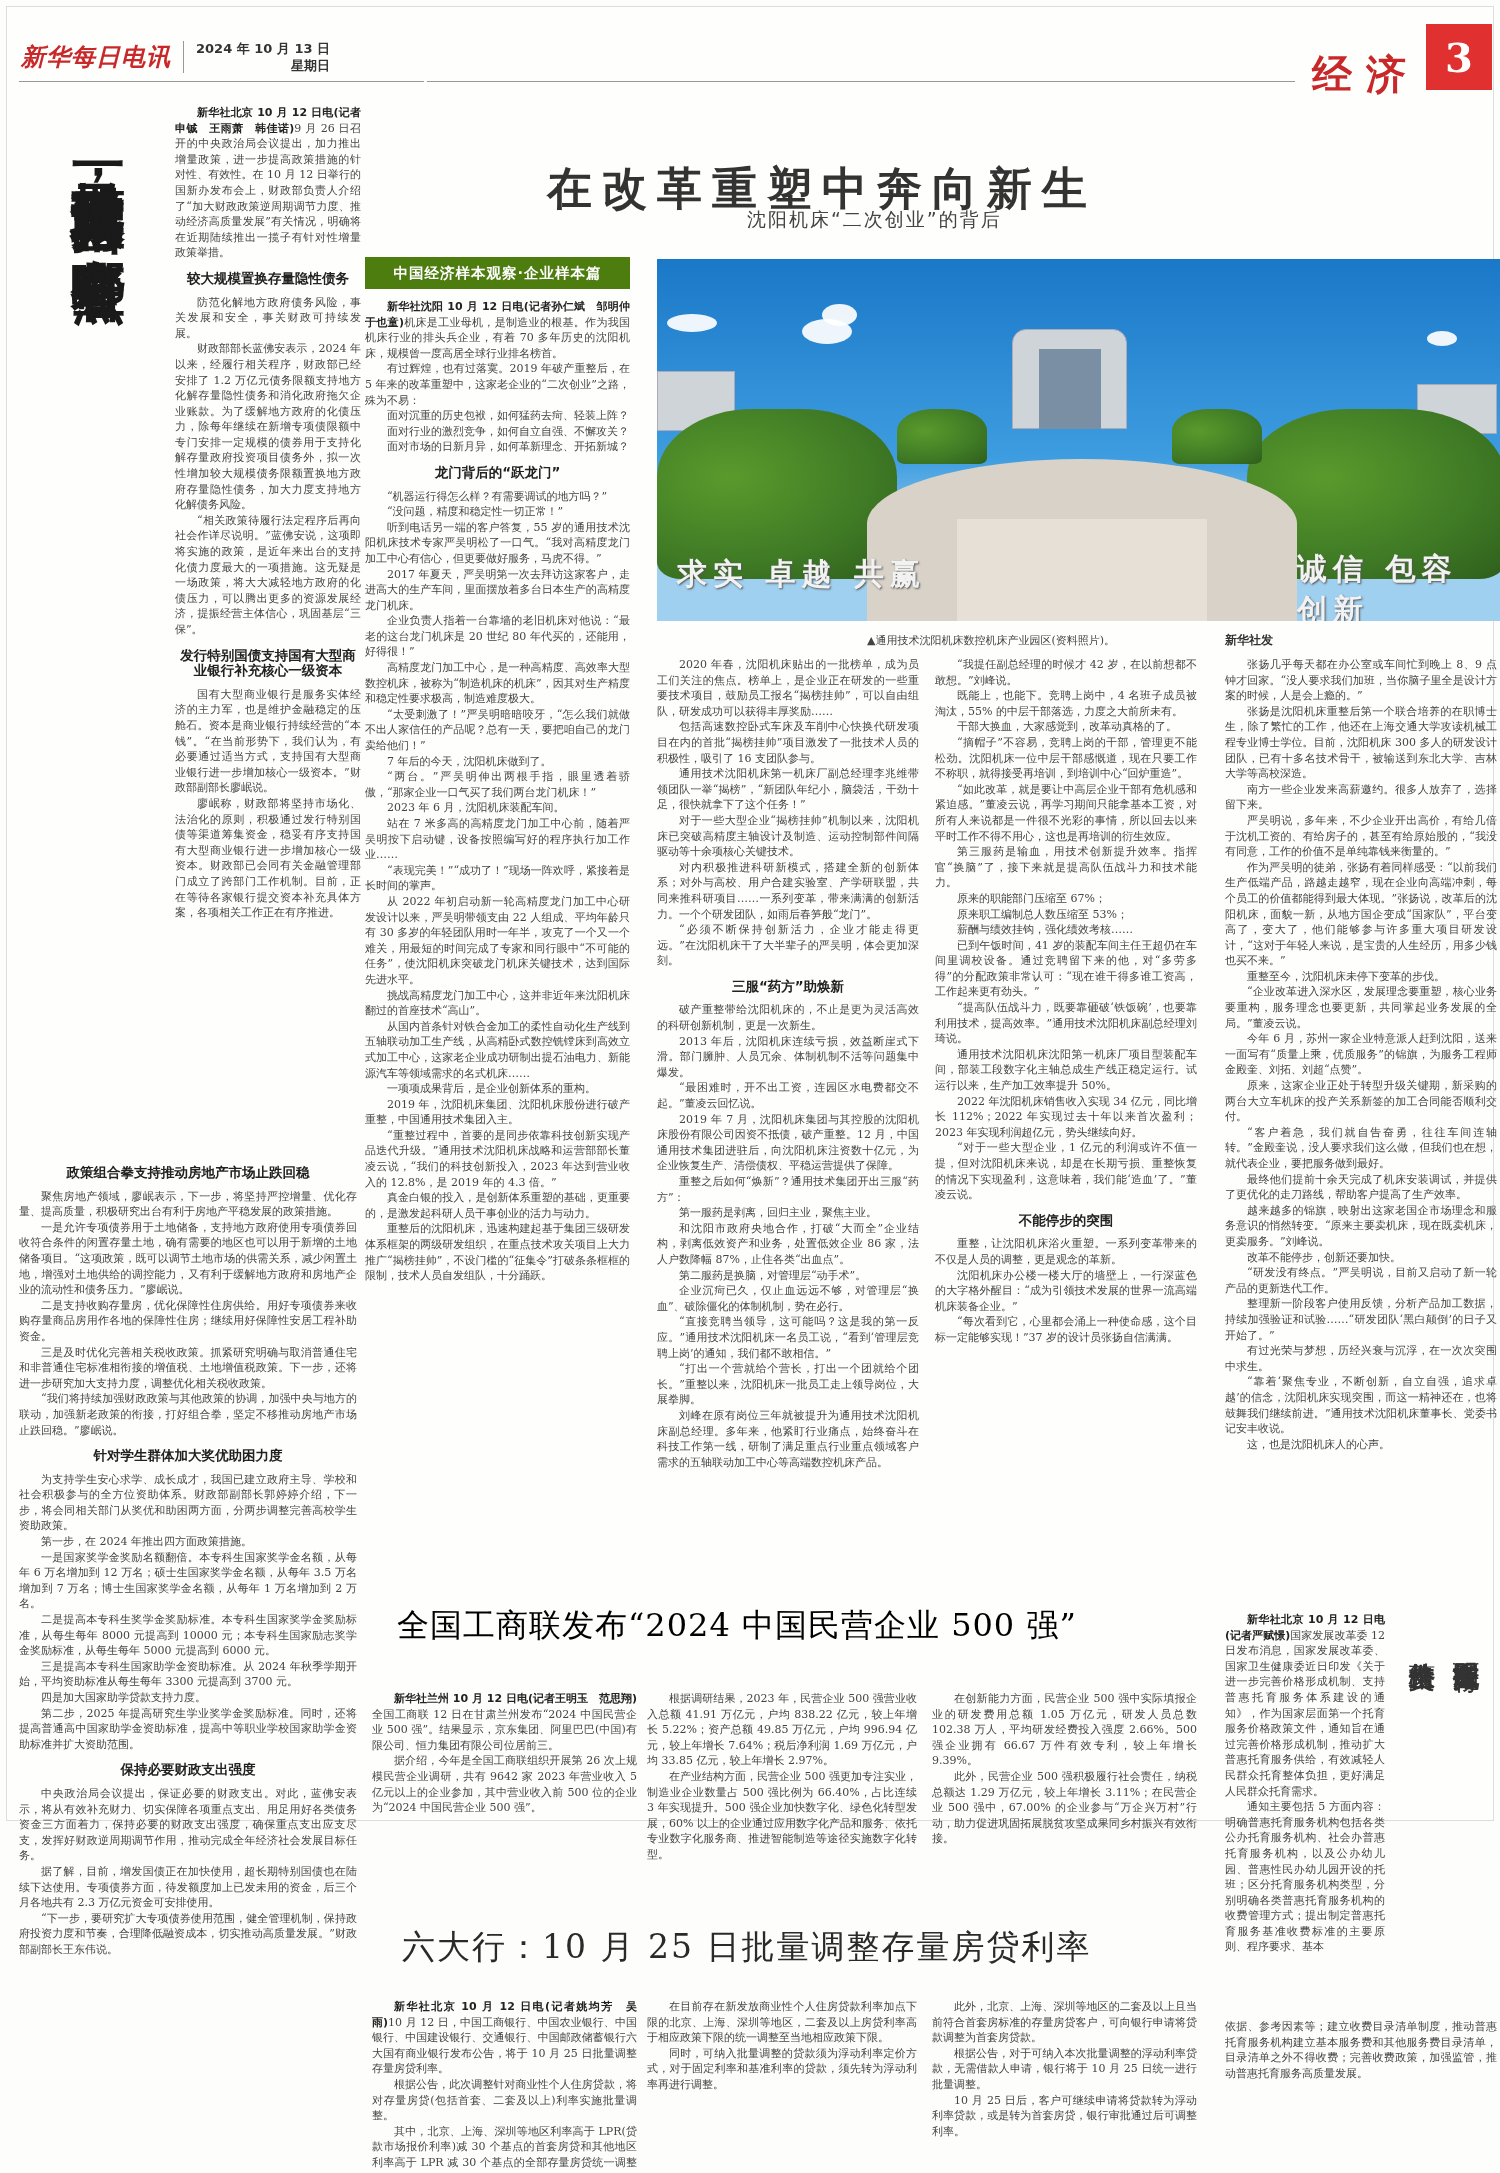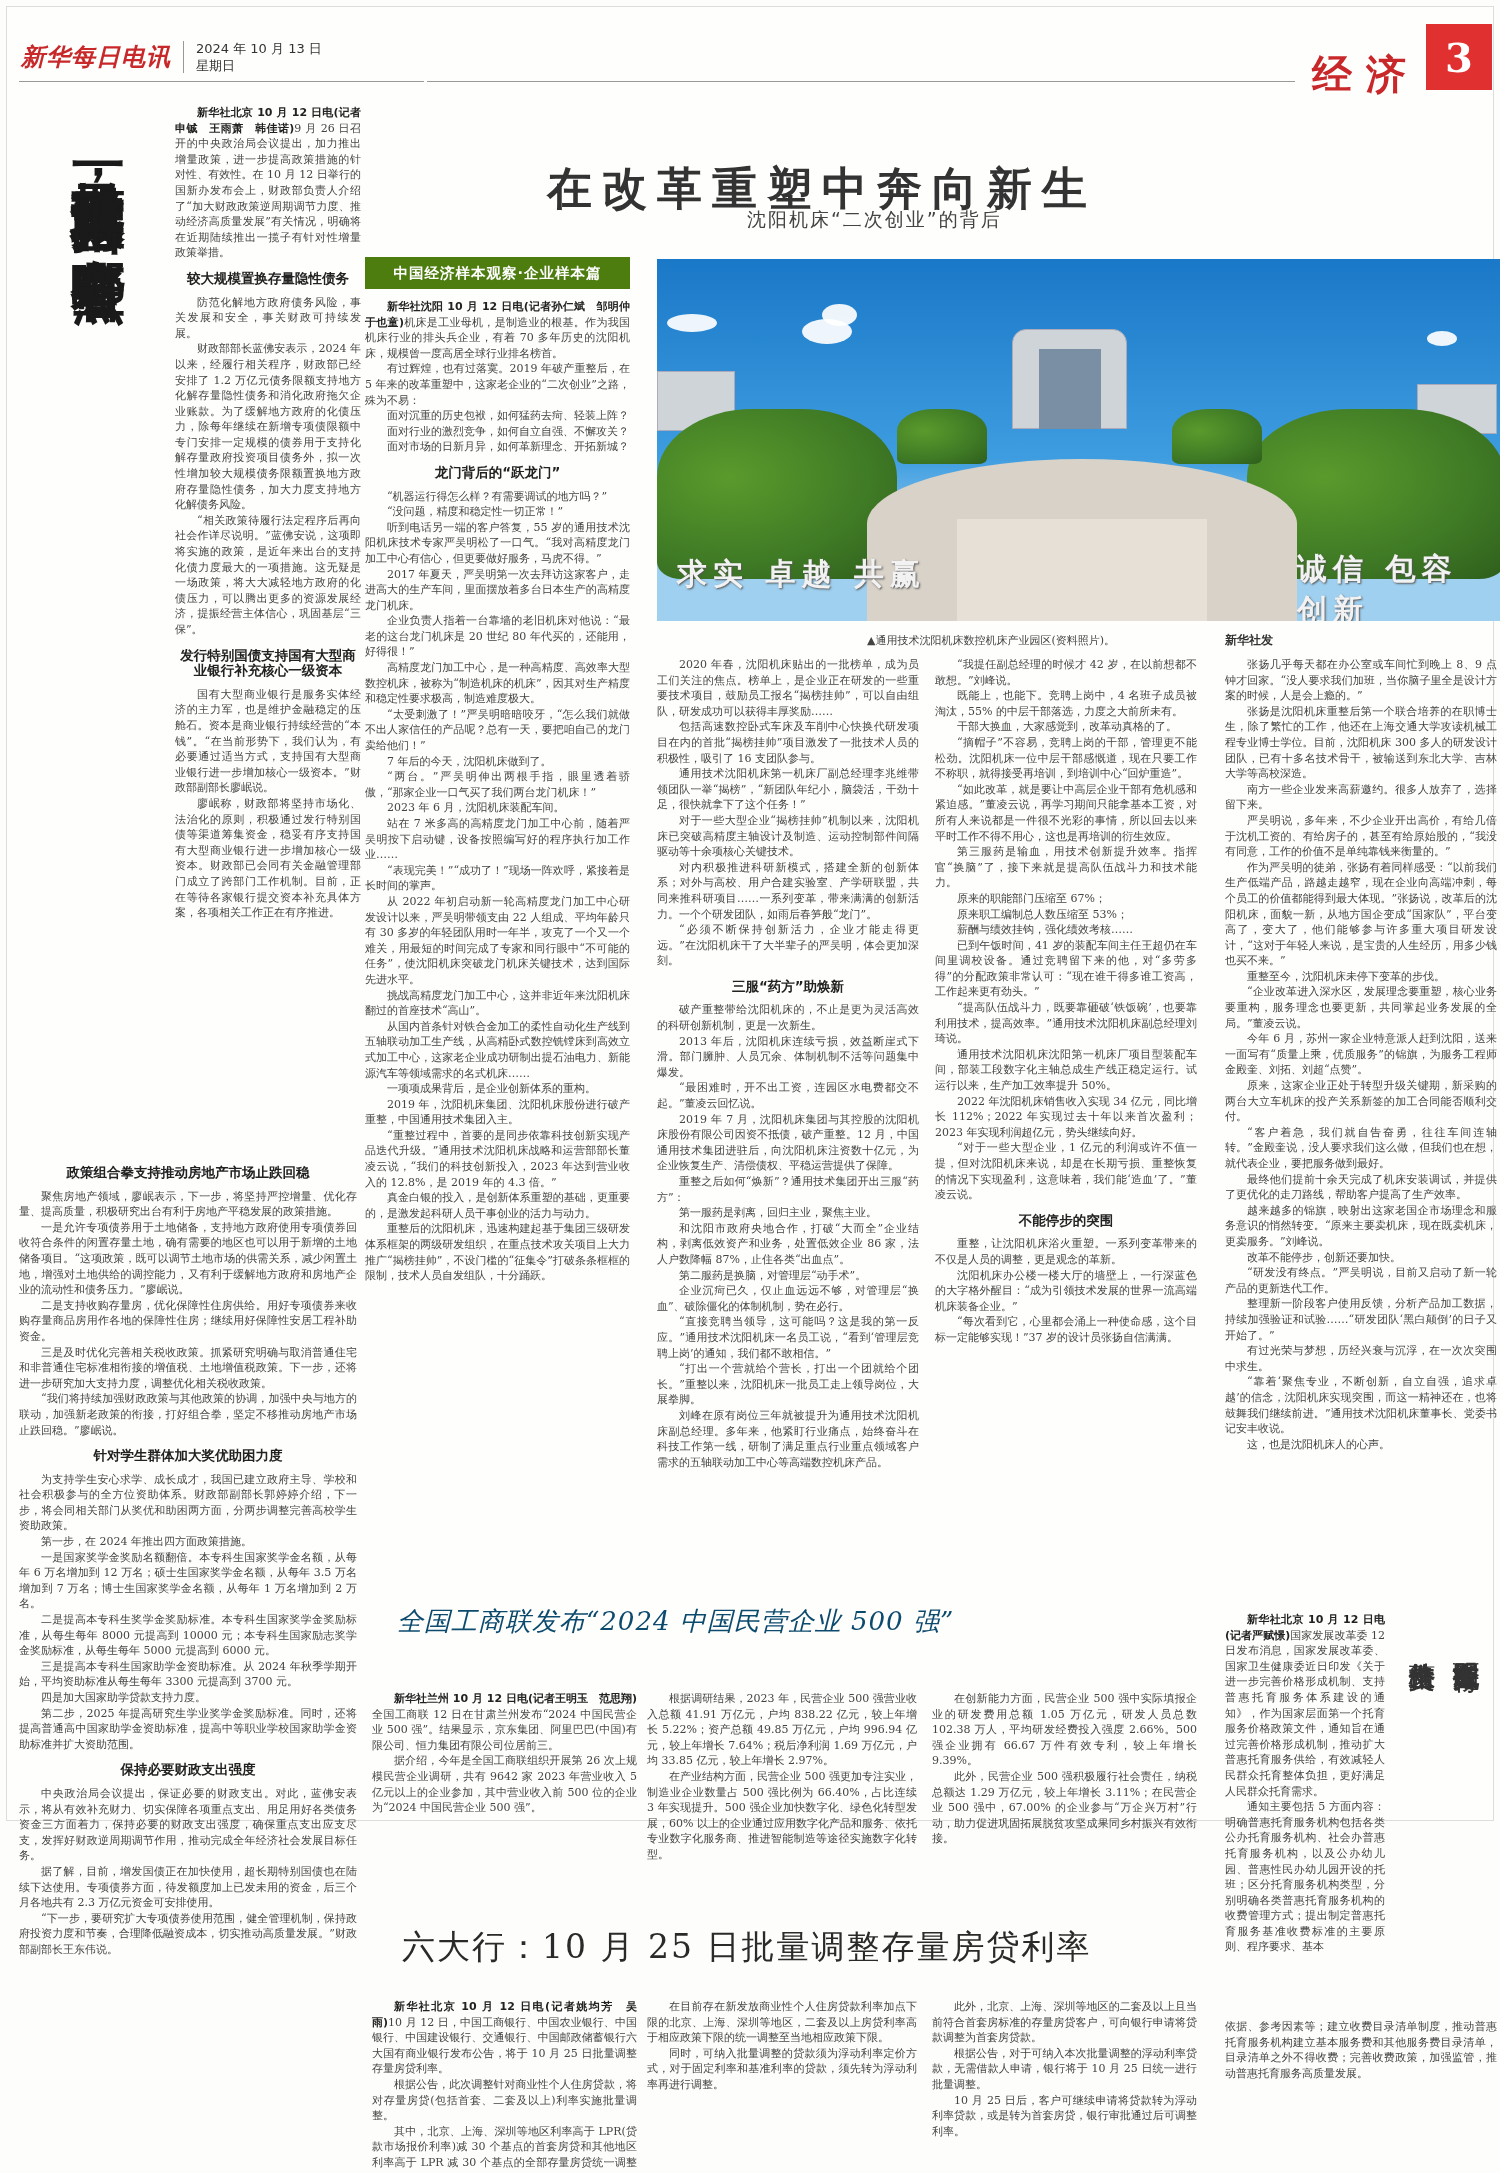--- a/index.html
+++ b/index.html
@@ -1,21 +1,21 @@
 <!DOCTYPE html>
 <html><head>
 <meta charset="utf-8">
 <style>
   * { box-sizing: border-box; margin: 0; padding: 0; }
   body { width: 1500px; height: 2173px; background: #fdfdfb; font-family: "DejaVu Sans", sans-serif; color: #333; position: relative; overflow: hidden; }
   .page { position: absolute; left: 6px; top: 6px; width: 1488px; height: 1815px; border: 1px solid #ddd; background: #fefefc; }
   .masthead { position: absolute; left: 14px; top: 30px; height: 40px; display: flex; align-items: center; }
   .logo { font-family: "DejaVu Serif", serif; font-style: italic; font-weight: bold; font-size: 24px; color: #c8282a; letter-spacing: 1px; }
   .mh-sep { width: 1px; height: 32px; background: #999; margin: 0 12px; }
-  .mh-date { font-size: 13px; font-weight: normal; line-height: 17px; color: #333; }
+  .mh-date { font-size: 13px; font-weight: bold; line-height: 17px; color: #333; text-align: right; }
   .mh-rule { position: absolute; left: 12px; top: 74px; width: 405px; height: 1px; background: #999; }
   .mh-rule2 { position: absolute; left: 420px; top: 74px; width: 868px; height: 1px; background: #999; }
   .section { position: absolute; left: 1305px; top: 40px; font-family: "DejaVu Serif", serif; font-weight: bold; font-size: 40px; color: #c8282a; letter-spacing: 14px; }
   .page-num { position: absolute; left: 1419px; top: 17px; width: 66px; height: 66px; background: #e03030; color: #fff; font-family: "DejaVu Serif", serif; font-weight: bold; font-size: 40px; display: flex; align-items: center; justify-content: center; }
 
   .txt { font-size: 11px; line-height: 15.6px; color: #444; text-align: justify; font-family: "DejaVu Serif", serif; }
   .txt p { text-indent: 2em; }
   .lead b { font-family: "DejaVu Sans", sans-serif; font-weight: bold; color: #222; }
   .subhead { font-family: "DejaVu Sans", sans-serif; font-weight: bold; font-size: 13.5px; color: #222; text-align: center; margin: 10px 0 8px; }
 
@@ -39,21 +39,21 @@
   .photo .plaza { position: absolute; left: 210px; top: 200px; width: 430px; height: 162px; background: #d8d2c8; border-radius: 50% 50% 0 0 / 40% 40% 0 0; }
   .photo .plaza2 { position: absolute; left: 300px; top: 260px; width: 250px; height: 102px; background: #e6e0d6; }
   .photo .sign { position: absolute; font-weight: bold; font-size: 30px; color: #f2f2f2; text-shadow: 1px 1px 2px #555; letter-spacing: 6px; }
   .caption { position: absolute; left: 860px; top: 626px; font-size: 11px; color: #444; font-family: "DejaVu Serif", serif; }
   .credit { position: absolute; left: 1218px; top: 625px; font-size: 12px; font-weight: bold; color: #333; }
 
   .col-c { position: absolute; left: 650px; top: 650px; width: 262px; }
   .col-d { position: absolute; left: 928px; top: 650px; width: 262px; }
   .col-e { position: absolute; left: 1218px; top: 650px; width: 272px; }
 
-  .t500 { position: absolute; left: 390px; top: 1597px; font-family: "DejaVu Serif", serif; font-size: 26px; color: #0c4a6e; letter-spacing: 1px; font-style: italic; }
+  .t500 { position: absolute; left: 390px; top: 1597px; font-family: "DejaVu Serif", serif; font-size: 32px; color: #000000; letter-spacing: 1px; }
   .c500a { position: absolute; left: 365px; top: 1684px; width: 265px; }
   .c500b { position: absolute; left: 640px; top: 1684px; width: 270px; }
   .c500c { position: absolute; left: 925px; top: 1684px; width: 265px; }
 
   .tlpr { position: absolute; left: 395px; top: 1918px; font-family: "DejaVu Serif", serif; font-size: 33px; color: #2a2a2a; letter-spacing: 2px; }
   .clpra { position: absolute; left: 365px; top: 1992px; width: 265px; }
   .clprb { position: absolute; left: 640px; top: 1992px; width: 270px; }
   .clprc { position: absolute; left: 925px; top: 1992px; width: 265px; }
 
   .col-f { position: absolute; left: 1218px; top: 1605px; width: 160px; }

